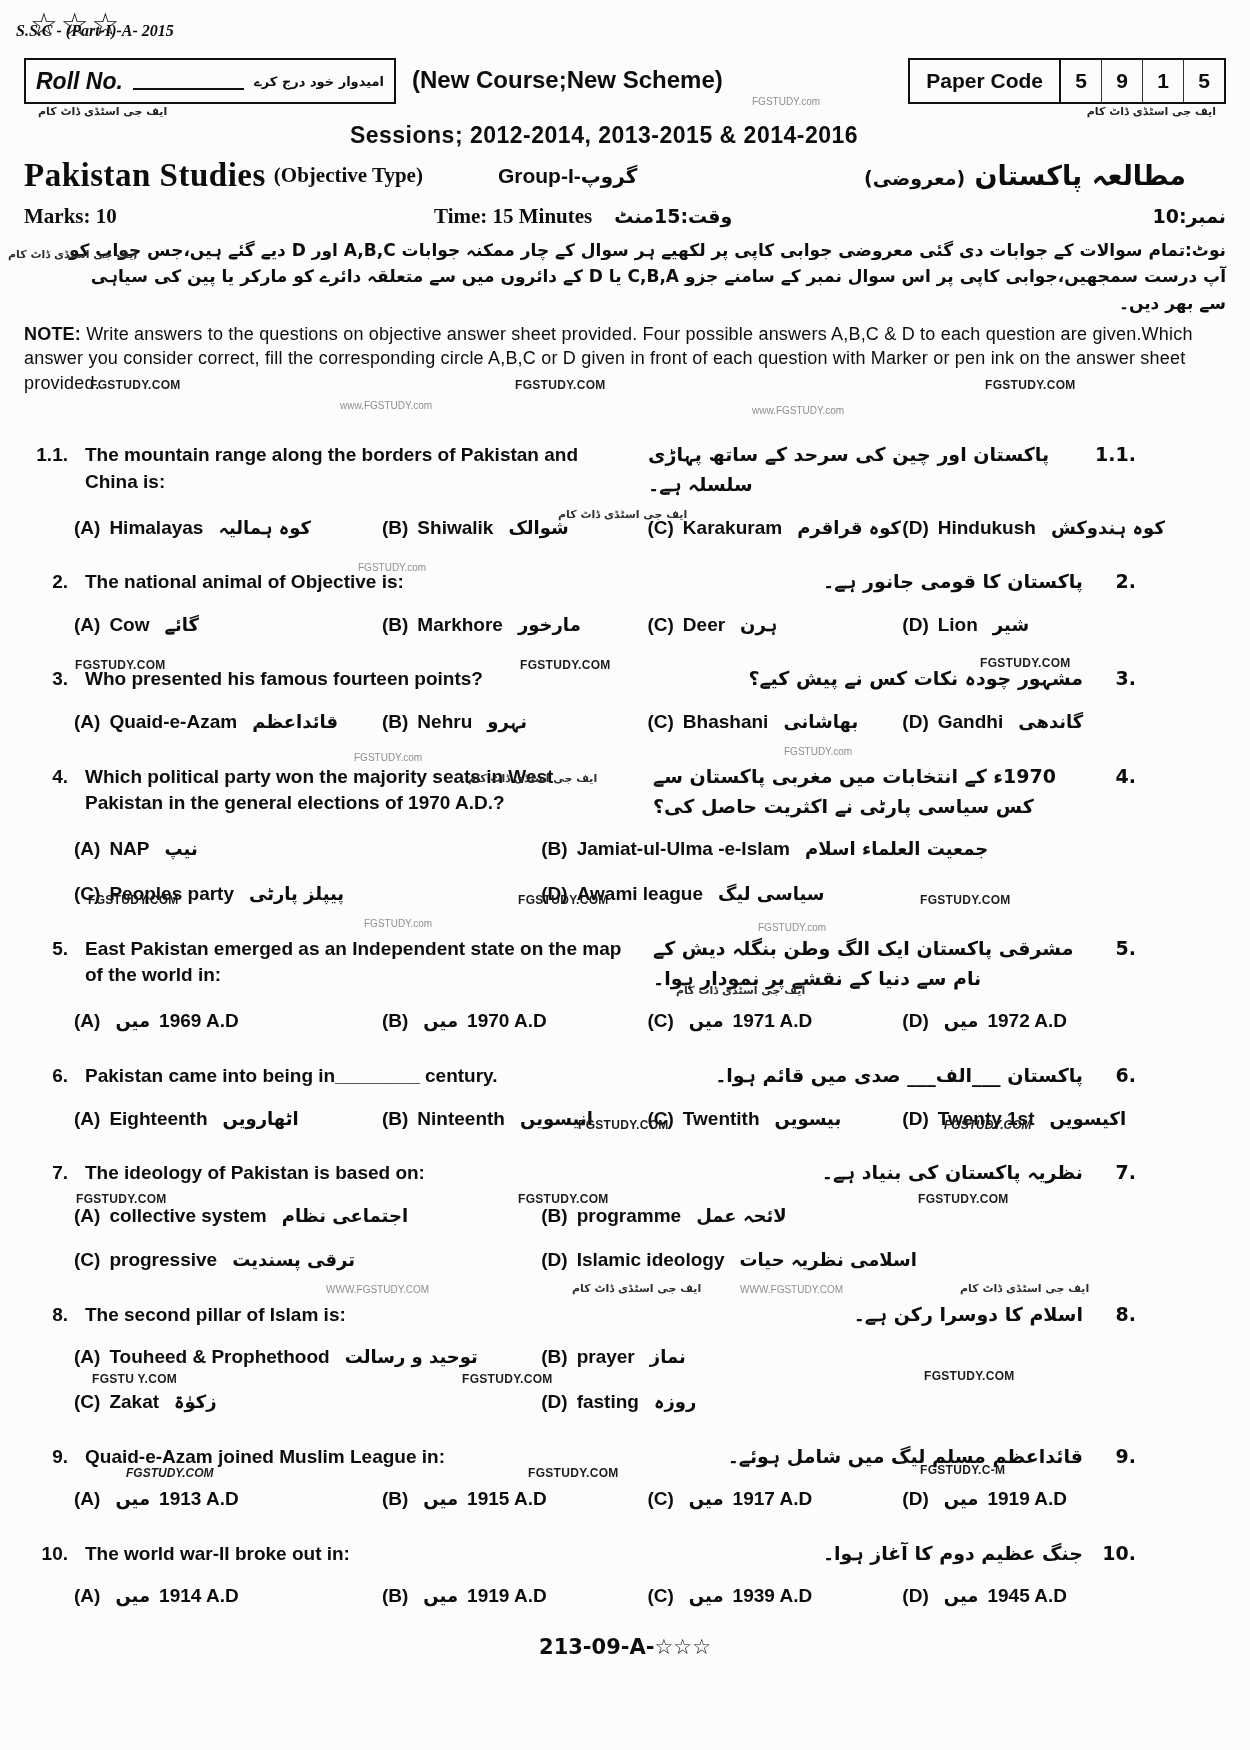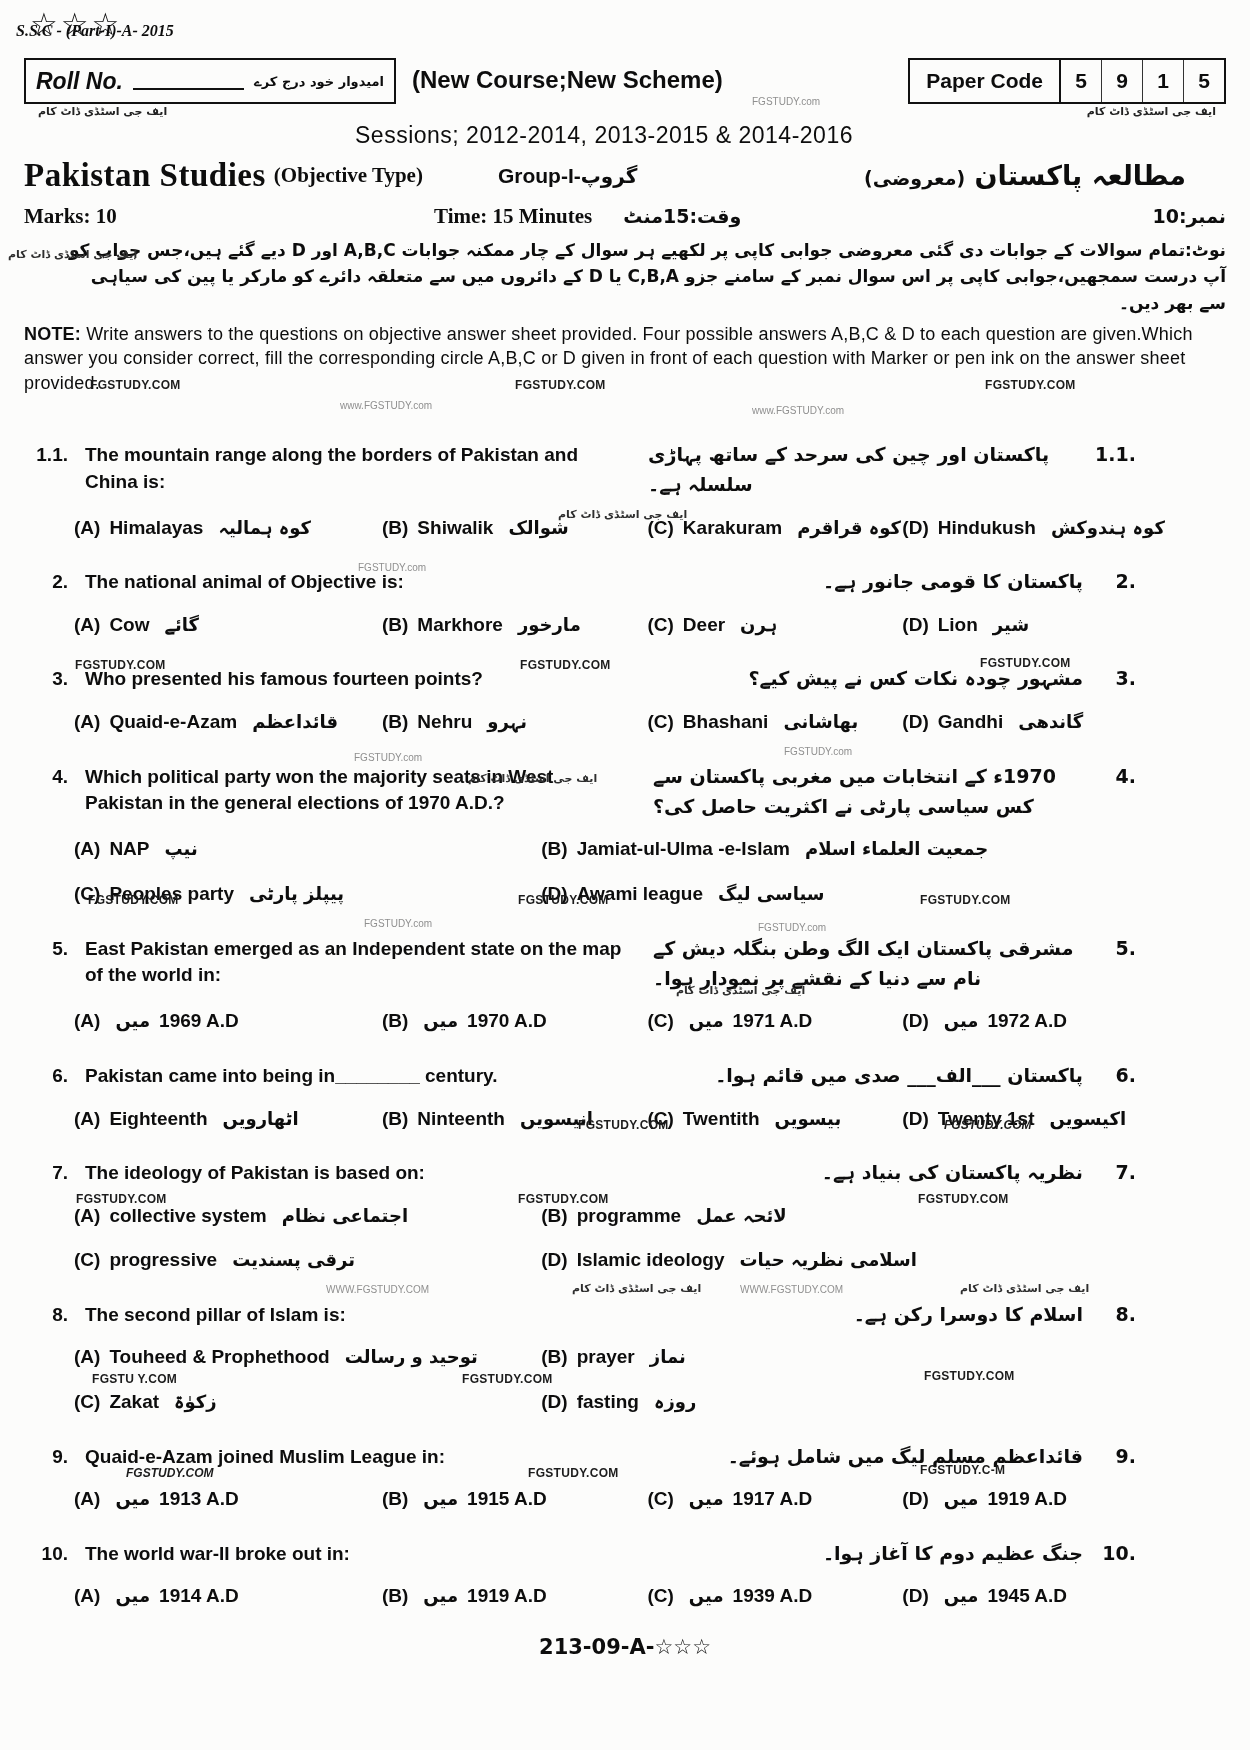--- a/index.html
+++ b/index.html
@@ -25,33 +25,33 @@
   .roll-urdu{font-size:13px;font-weight:bold;white-space:nowrap}
   .new-course{font-weight:bold;font-size:24px;padding:8px 6px 0 16px;white-space:nowrap}
   .paper-code-box{border:2px solid #111;display:flex;align-items:stretch;margin-left:auto;height:46px;box-sizing:border-box}
   .pc-label{font-weight:bold;font-size:21px;padding:0 16px;display:flex;align-items:center;border-right:2px solid #111}
   .pc-digit{width:40px;display:flex;align-items:center;justify-content:center;font-weight:bold;font-size:21px}
   .pc-digit + .pc-digit{border-left:1px solid #333}
 
   .sub-urdu-row{display:flex;justify-content:space-between;font-size:11px;padding:1px 10px 0 14px;height:15px}
   .sub-urdu{font-weight:bold;color:#222}
 
-  .sessions{font-weight:normal;font-size:23px;letter-spacing:.5px;width:860px;margin:2px 0 7px 150px;text-align:center}
+  .sessions{font-weight:bold;font-size:23px;letter-spacing:.5px;width:860px;margin:2px 0 7px 150px;text-align:center}
 
   .title-row{display:flex;align-items:center;margin-top:8px}
   .title-en{font-family:"Liberation Serif",serif;font-weight:bold;font-size:33px;letter-spacing:.5px}
   .title-type{font-family:"Liberation Serif",serif;font-weight:bold;font-size:21px;margin-left:8px}
   .group{font-weight:bold;font-size:21px;margin-left:75px}
   .group .urdu{font-size:20px}
   .title-ur{margin-left:auto;font-weight:bold;font-size:27px;padding-right:40px}
   .title-ur-type{font-size:19px;font-weight:bold}
 
   .marks-row{display:flex;align-items:baseline;margin-top:10px}
   .marks{font-family:"Liberation Serif",serif;font-weight:bold;font-size:21px;width:410px}
-  .time-group{display:flex;gap:31px;align-items:baseline}
+  .time-group{display:flex;gap:22px;align-items:baseline}
   .time-en{font-family:"Liberation Serif",serif;font-weight:bold;font-size:21px}
   .time-ur{font-weight:bold;font-size:19px}
   .marks-ur{margin-left:auto;font-weight:bold;font-size:19px}
 
   .note-ur{margin-top:8px;text-align:right;font-size:17px;font-weight:bold;line-height:1.55;padding-left:40px}
   .note-en{margin-top:6px;font-size:18px;line-height:1.35;letter-spacing:.2px}
   .note-en .note-label{font-weight:bold}
 
   
   #questions{margin-top:44px;padding-right:90px}

